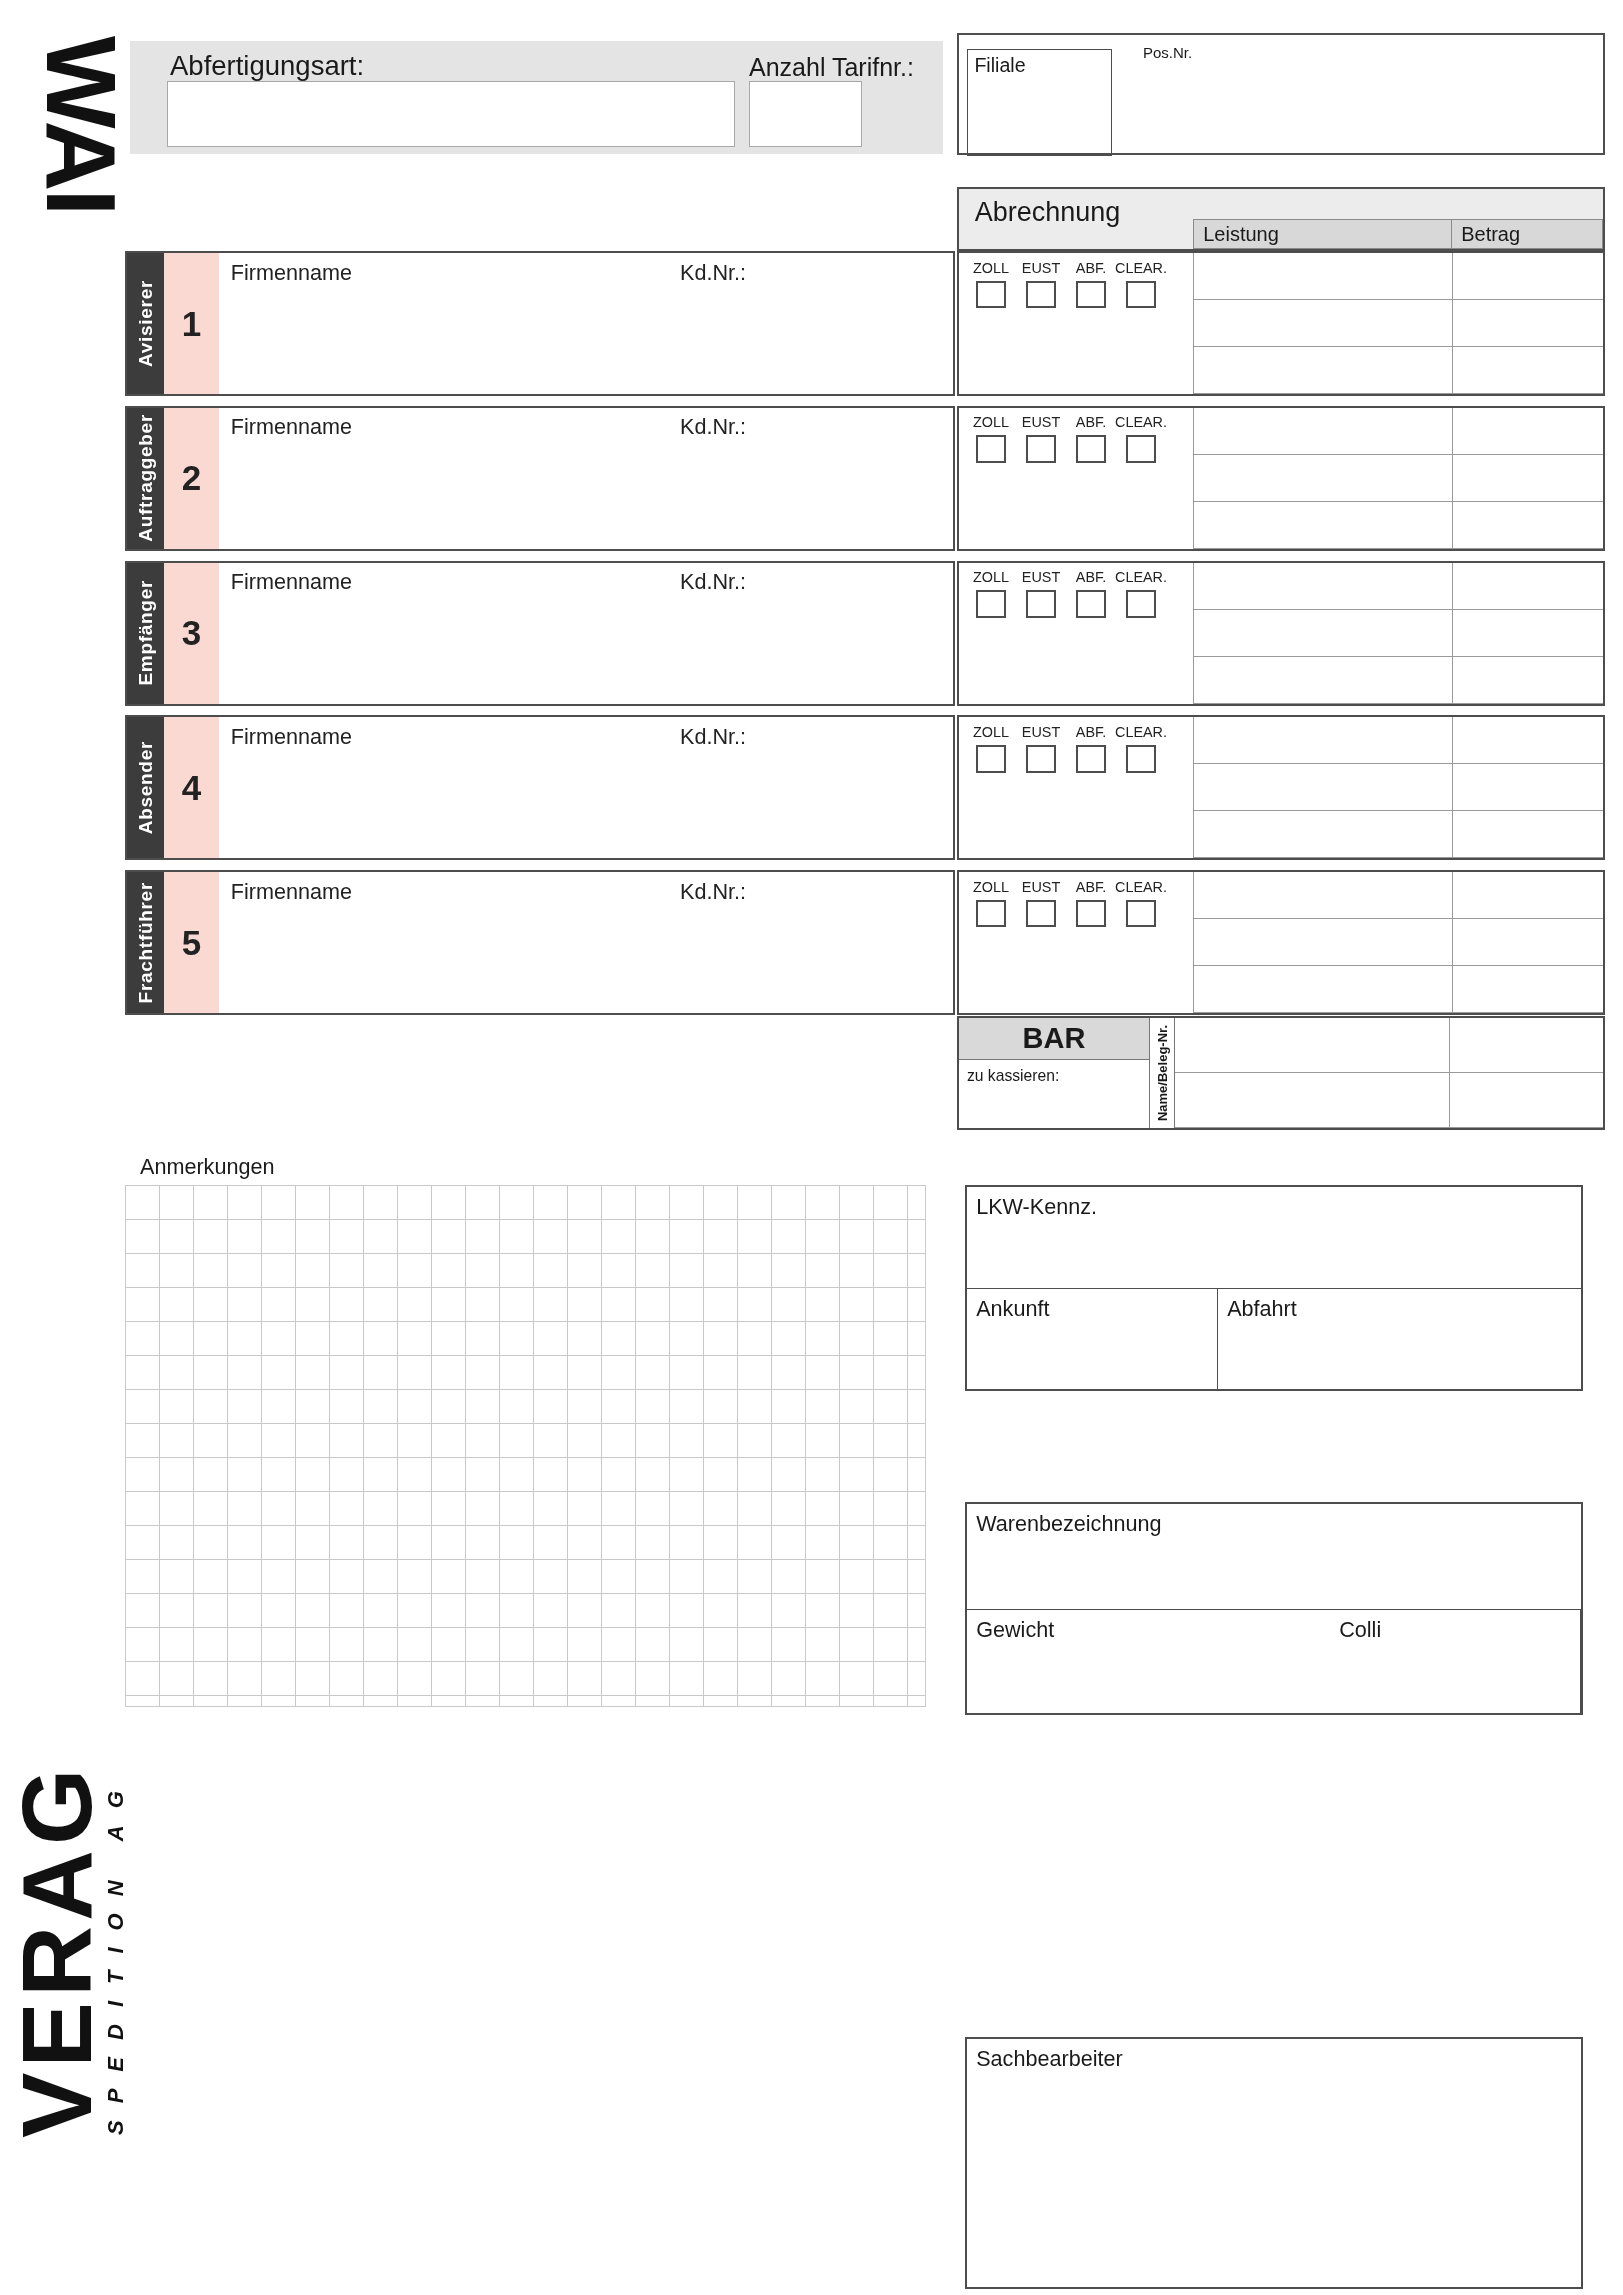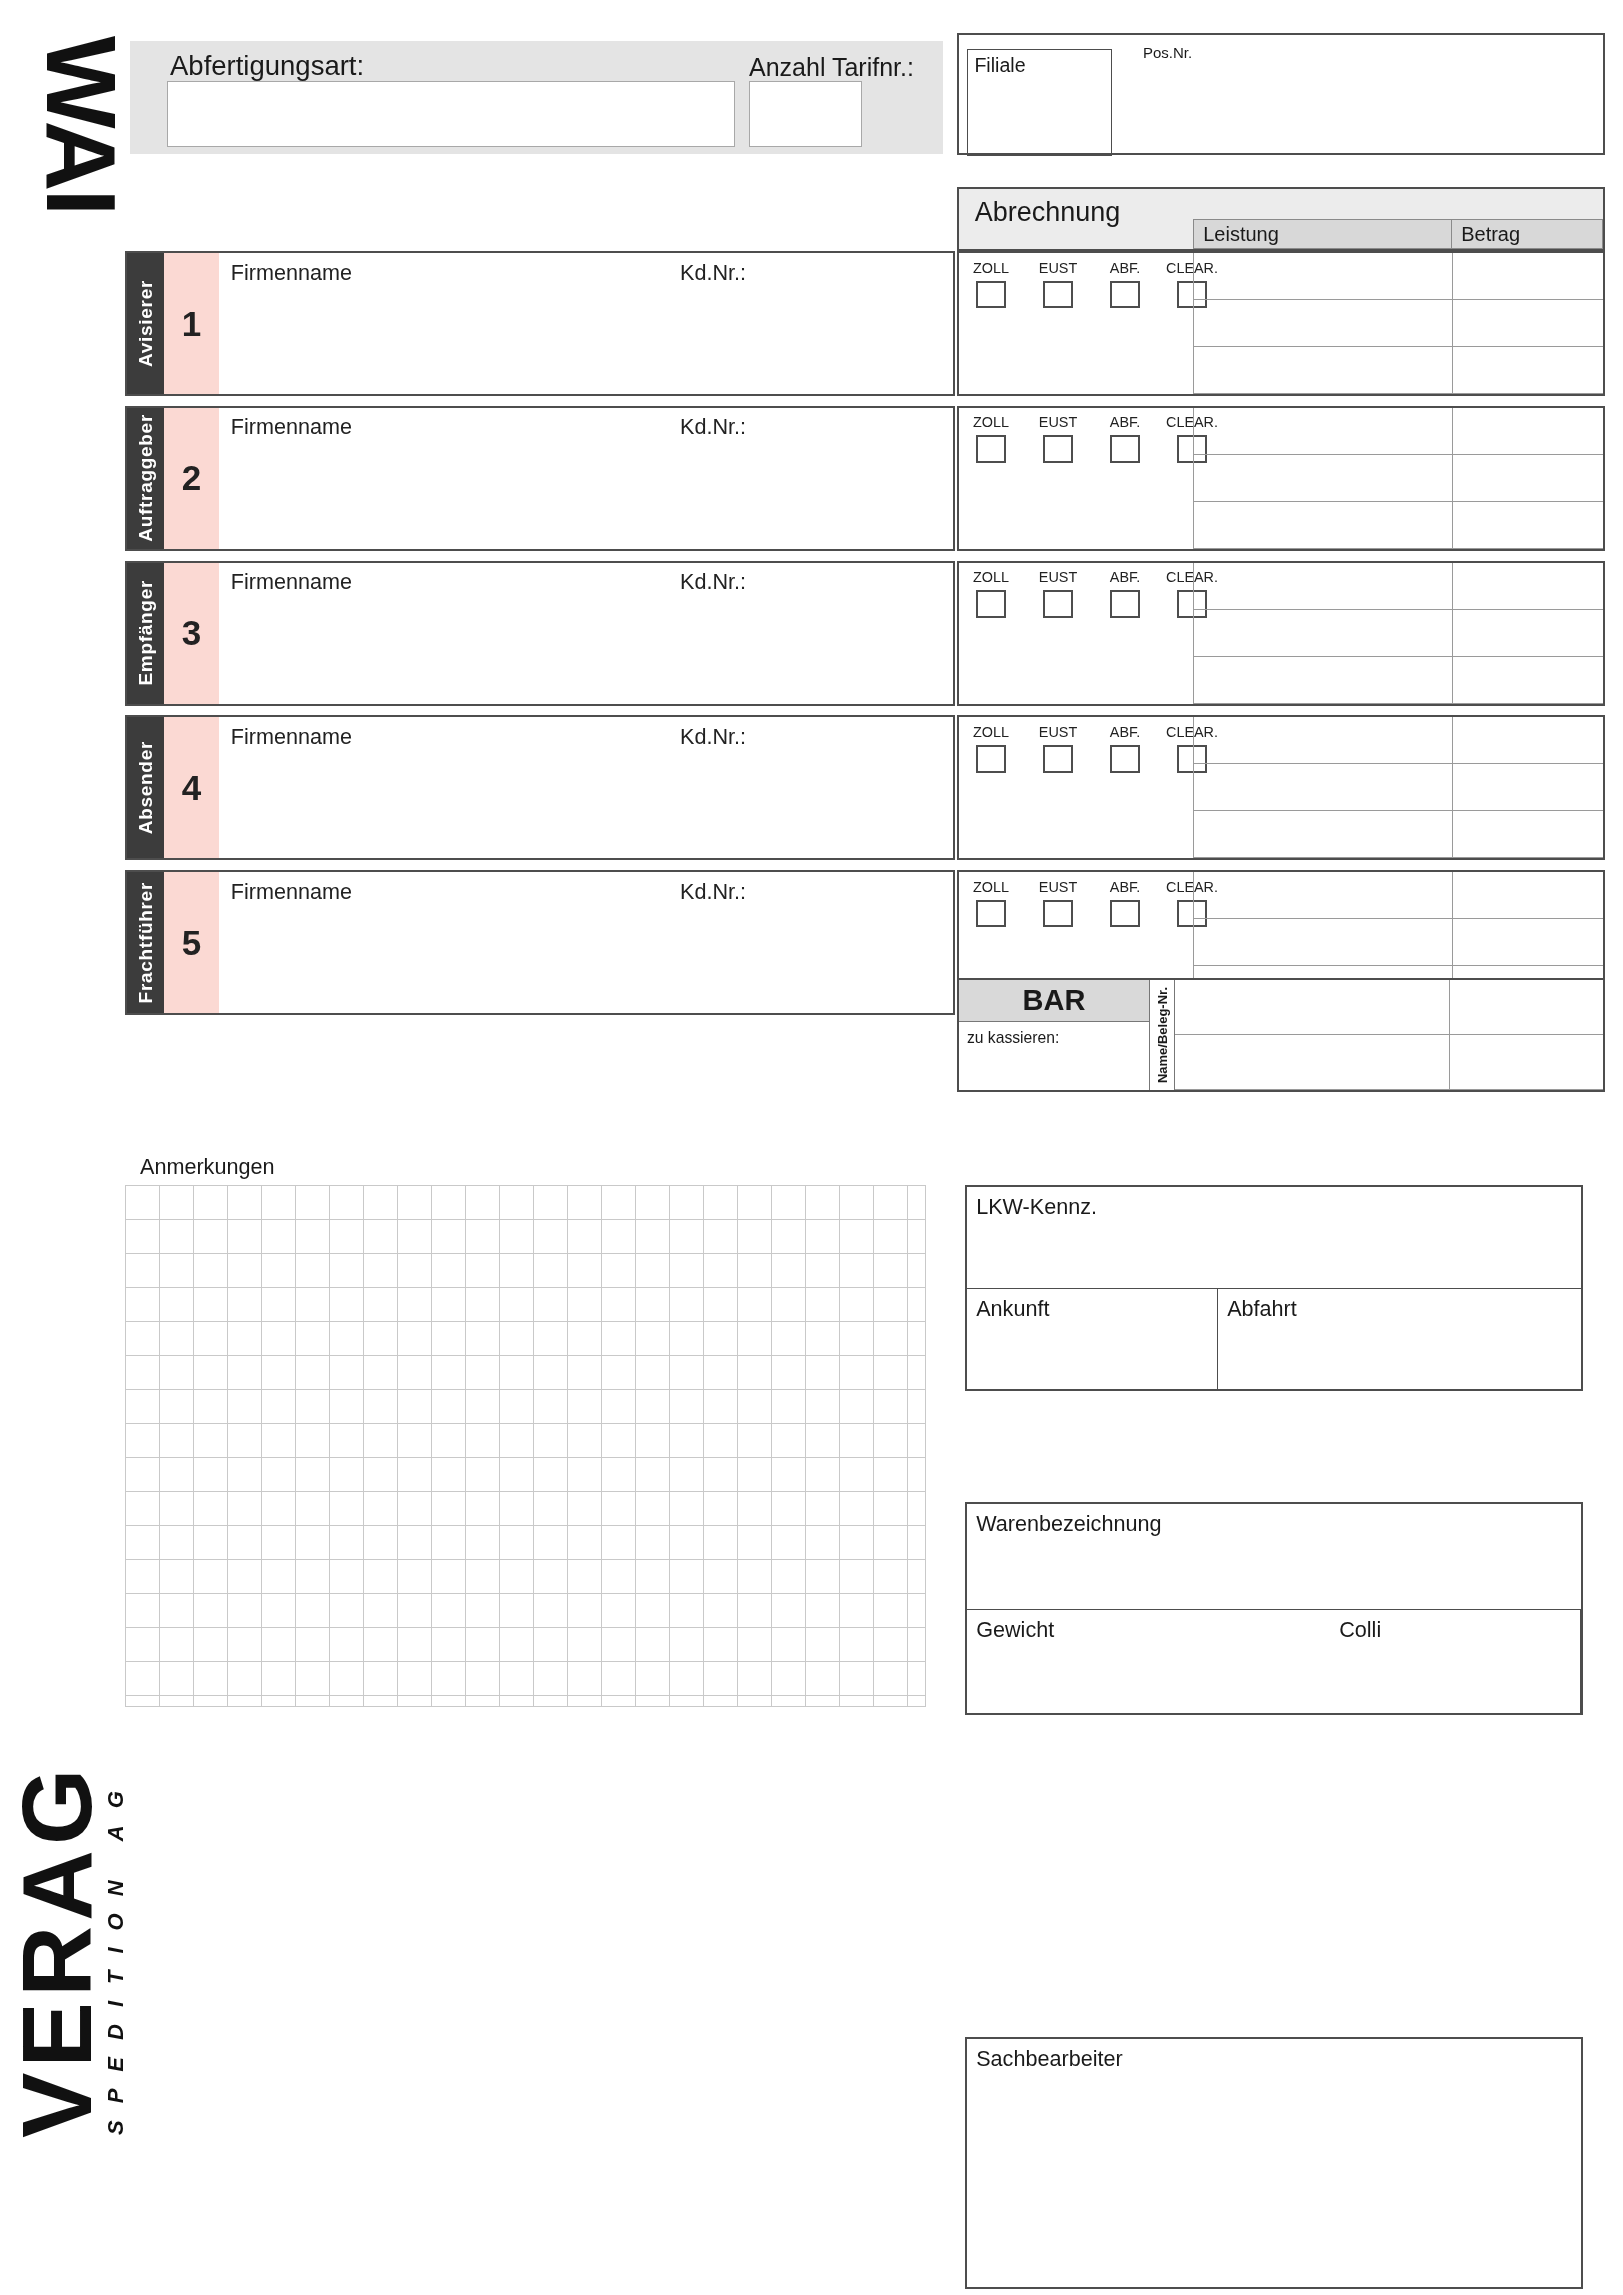--- a/index.html
+++ b/index.html
@@ -28,31 +28,31 @@
 
   
   .abr-header{position:absolute;left:957px;top:187px;width:648px;height:64px;background:#ececec;border:2px solid #4d4d4d;}
   .abr-title{position:absolute;left:15.7px;top:7.9px;font-size:27px;}
   .hc{position:absolute;bottom:0;height:30px;border:1.3px solid #8a8a8a;background:#d8d8d8;font-size:20px;padding:3.3px 0 0 9.2px;}
   .hc-l{left:234px;width:260px;}
   .hc-b{left:492px;right:0;}
 
   .rows-abr{position:absolute;left:957px;top:251px;width:648px;}
   .abr-section{position:relative;height:145px;margin-bottom:9.8px;border:2px solid #4d4d4d;background:#fff;}
-  .cb-group{position:absolute;left:13px;top:6.5px;display:flex;gap:29px;}
+  .cb-group{position:absolute;left:13px;top:6.5px;display:flex;gap:12px;}
   .cb-col{display:flex;flex-direction:column;align-items:center;width:38px;}
   .cb-label{font-size:14.4px;margin-bottom:5.2px;color:#222;}
   .cb-box{width:30px;height:27.5px;border:2px solid #4d4d4d;background:#fff;}
   .minitable{position:absolute;left:234px;top:0;bottom:0;right:0;border-left:1.3px solid #9a9a9a;}
   .mt-row{height:33.333%;border-bottom:1.3px solid #9a9a9a;}
   .mt-row:last-of-type{border-bottom:none;}
   .mt-div{position:absolute;top:0;bottom:0;left:258px;width:1.3px;background:#9a9a9a;}
 
   
-  .bar-section{position:absolute;left:957px;top:978px;width:648px;height:114px;border:2px solid #4d4d4d;background:#fff;display:flex;}
+  .bar-section{position:absolute;left:957px;top:1016px;width:648px;height:114px;border:2px solid #4d4d4d;background:#fff;display:flex;}
   .bar-left{width:191px;border-right:1.3px solid #777;display:flex;flex-direction:column;}
   .bar-head{height:42px;background:#d9d9d9;display:flex;align-items:center;justify-content:center;
             font-size:29px;font-weight:bold;border-bottom:1.3px solid #777;}
   .bar-kass{padding:6.5px 7.9px;font-size:15.7px;}
   .bar-name{width:25px;border-right:1.3px solid #777;display:flex;align-items:center;justify-content:center;}
   .bar-name span{writing-mode:vertical-rl;transform:rotate(180deg);font-size:13px;font-weight:bold;white-space:nowrap;}
   .bar-rows{flex:1;position:relative;}
   .bar-row{height:50%;border-bottom:1.3px solid #9a9a9a;}
   .bar-row:last-of-type{border-bottom:none;}
   .bar-div{position:absolute;top:0;bottom:0;left:274px;width:1.3px;background:#9a9a9a;}

